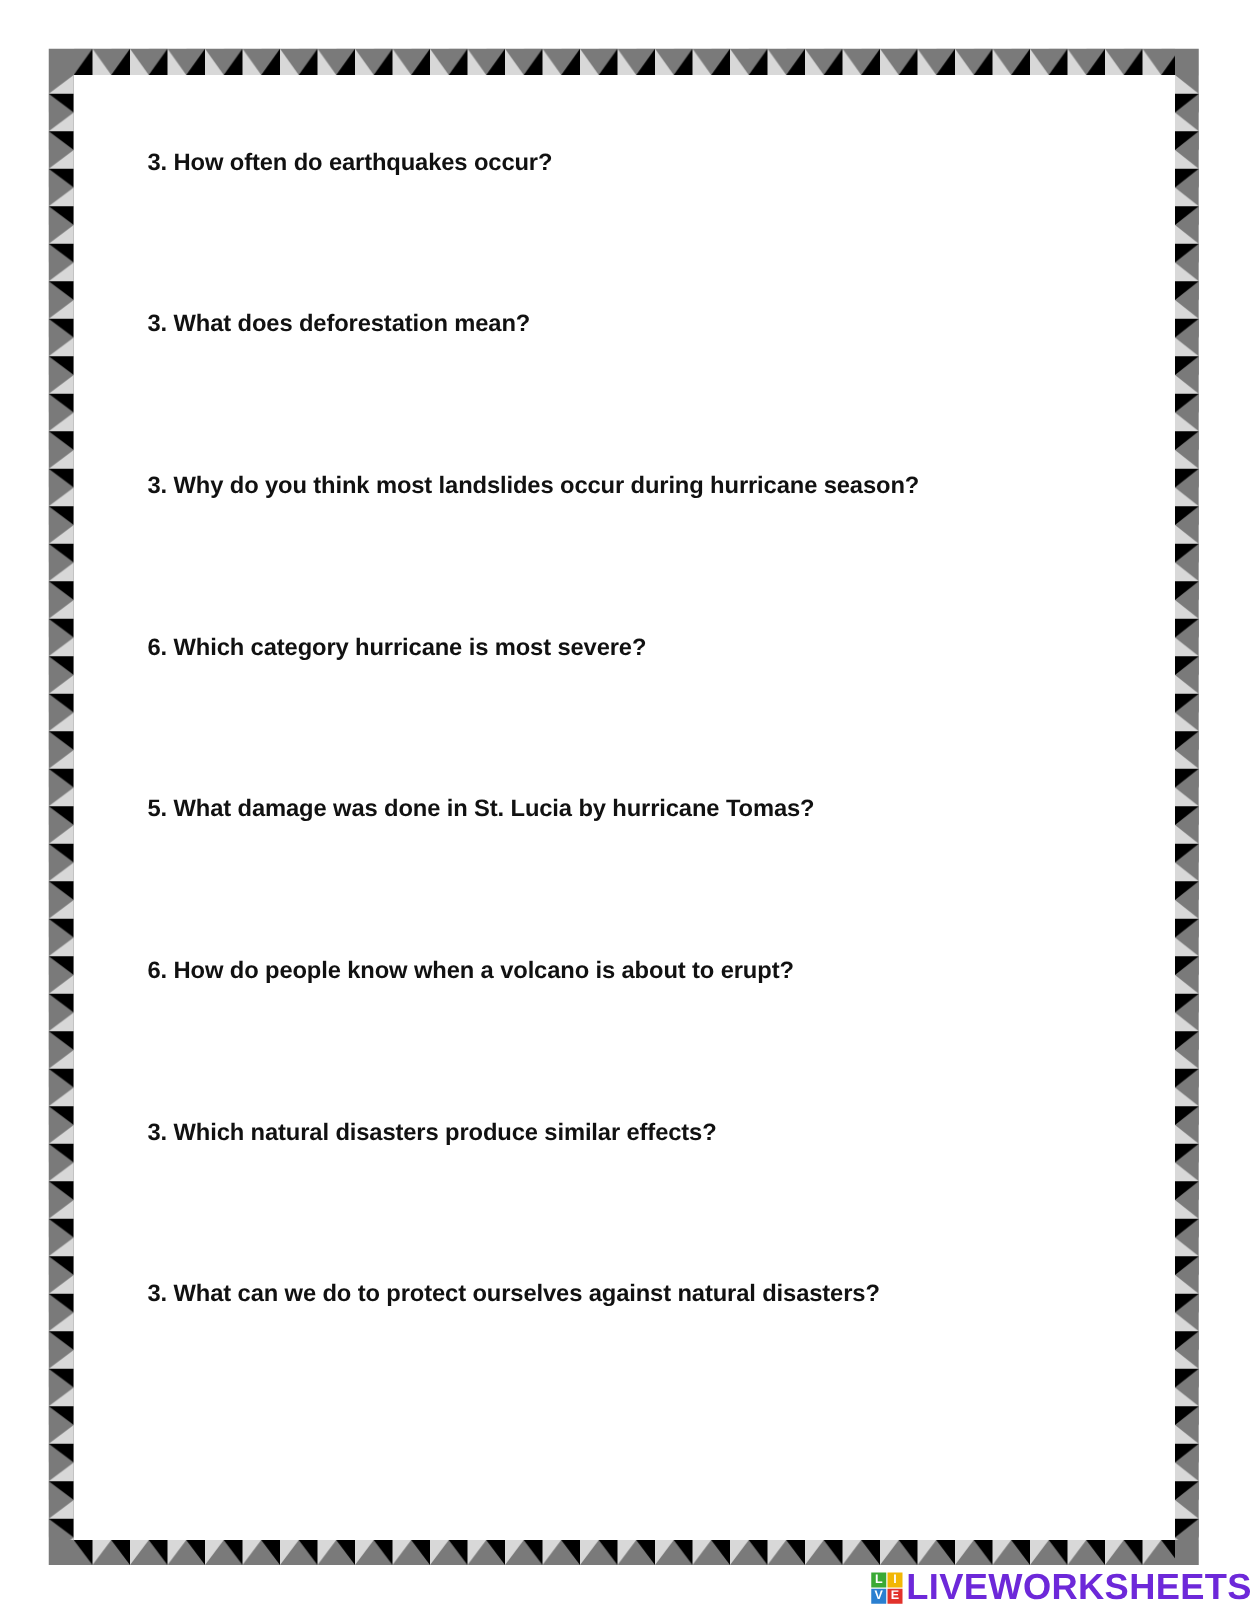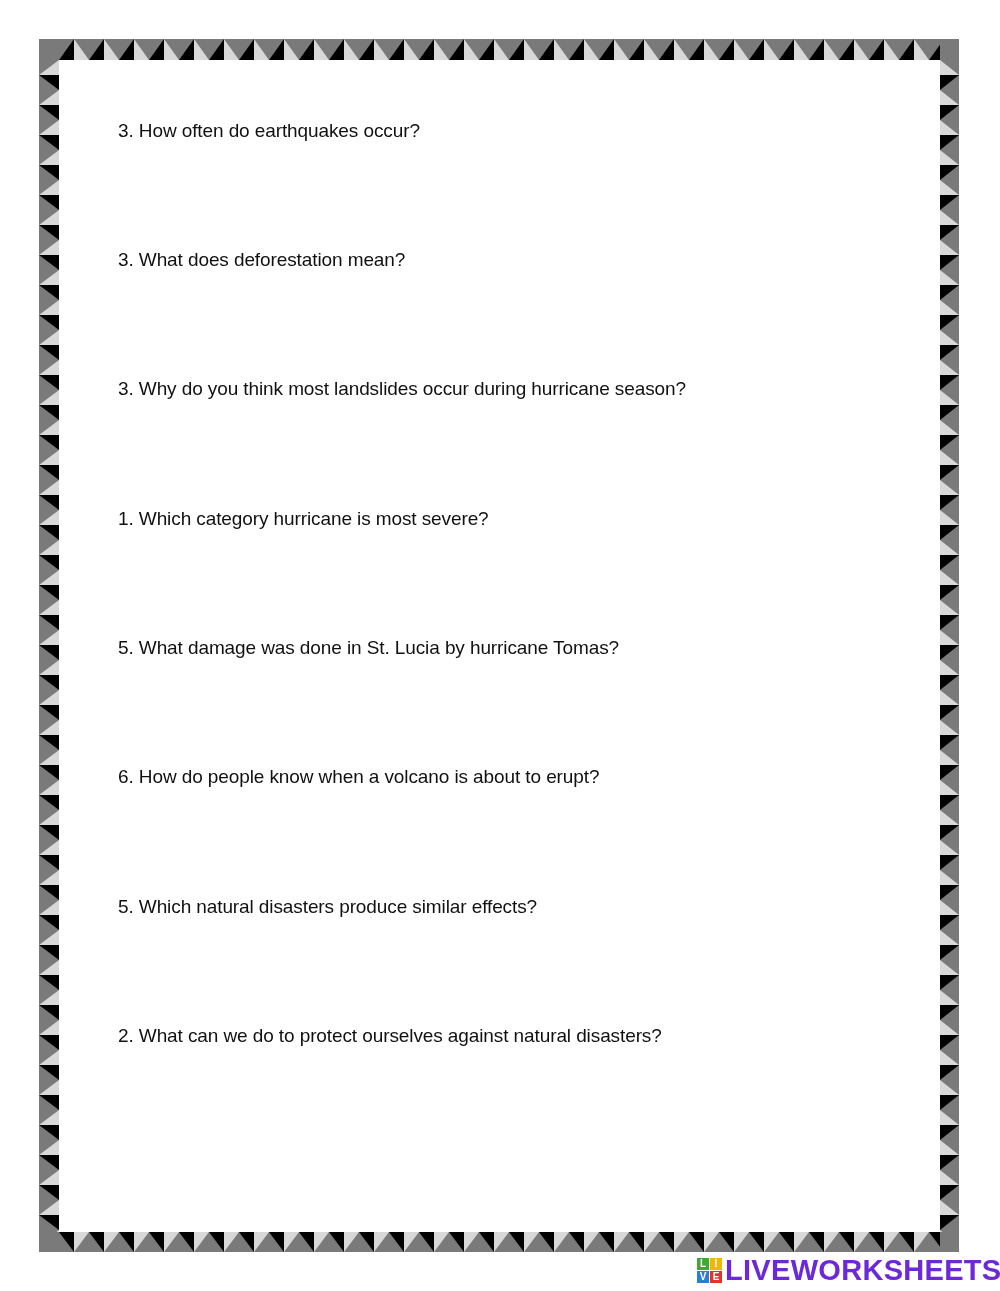--- a/index.html
+++ b/index.html
@@ -10,21 +10,21 @@
     .frame {
       position: absolute; left: 39px; top: 39px; width: 920px; height: 1213px;
       background: #7a7a7a;
     }
     .inner {
       position: absolute; left: 20px; top: 21px; width: 881px; height: 1172px;
       background: #ffffff;
     }
     svg.pattern { position: absolute; display: block; }
     .q {
-      position: absolute; left: 118px; font-size: 19px; font-weight: normal; color: #111;
+      position: absolute; left: 118px; font-size: 19px; font-weight: bold; color: #111;
       white-space: nowrap; letter-spacing: -0.1px;
     }
     .logo {
       position: absolute; left: 697px; top: 1256px; height: 28px; display: flex; align-items: center;
     }
     .tiles { display: grid; grid-template-columns: 12px 12px; grid-template-rows: 12px 12px; gap: 1px; margin-right: 3px; }
     .tile { font-size: 10px; font-weight: bold; color: #fff; display: flex; align-items: center; justify-content: center; line-height: 1; }
     .brand { font-size: 29px; font-weight: bold; color: #6d28d9; letter-spacing: 0.3px; }
   </style>
 </head>
@@ -58,25 +58,25 @@
     <rect x="20" y="1193" width="881" height="20" fill="url(#pb)"></rect>
     <rect x="0" y="21" width="20" height="1172" fill="url(#pl)"></rect>
     <rect x="901" y="21" width="19" height="1172" fill="url(#pr)"></rect>
   </svg>
   <div class="inner"></div>
 </div>
 
 <div class="q" style="top:120px">3. How often do earthquakes occur?</div>
 <div class="q" style="top:249px">3. What does deforestation mean?</div>
 <div class="q" style="top:378px">3. Why do you think most landslides occur during hurricane season?</div>
-<div class="q" style="top:508px">1. Which category hurricane is most severe?</div>
+<div class="q" style="top:508px">6. Which category hurricane is most severe?</div>
 <div class="q" style="top:637px">5. What damage was done in St. Lucia by hurricane Tomas?</div>
 <div class="q" style="top:766px">6. How do people know when a volcano is about to erupt?</div>
-<div class="q" style="top:896px">5. Which natural disasters produce similar effects?</div>
-<div class="q" style="top:1025px">2. What can we do to protect ourselves against natural disasters?</div>
+<div class="q" style="top:896px">3. Which natural disasters produce similar effects?</div>
+<div class="q" style="top:1025px">3. What can we do to protect ourselves against natural disasters?</div>
 
 <div class="logo">
   <div class="tiles">
     <span class="tile" style="background:#3aa935">L</span>
     <span class="tile" style="background:#f2b705">I</span>
     <span class="tile" style="background:#2a7fd0">V</span>
     <span class="tile" style="background:#e2322b">E</span>
   </div>
   <span class="brand">LIVEWORKSHEETS</span>
 </div>

